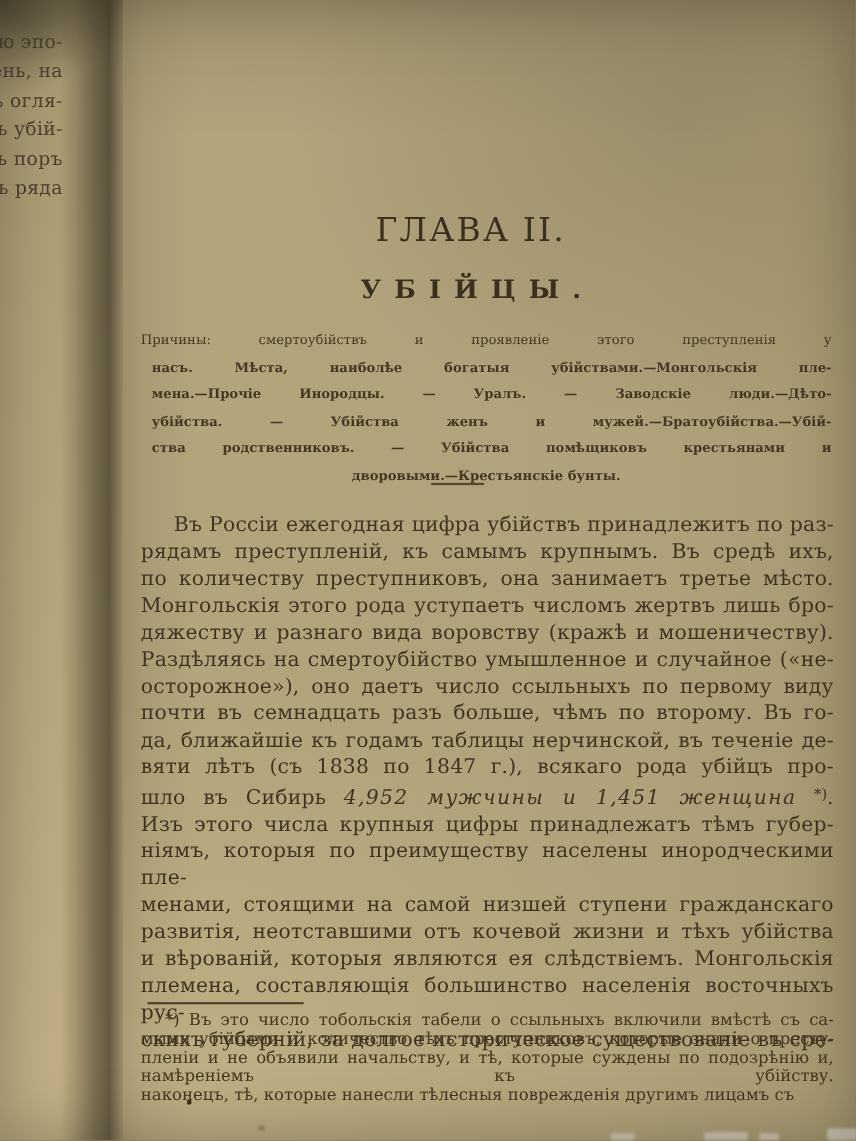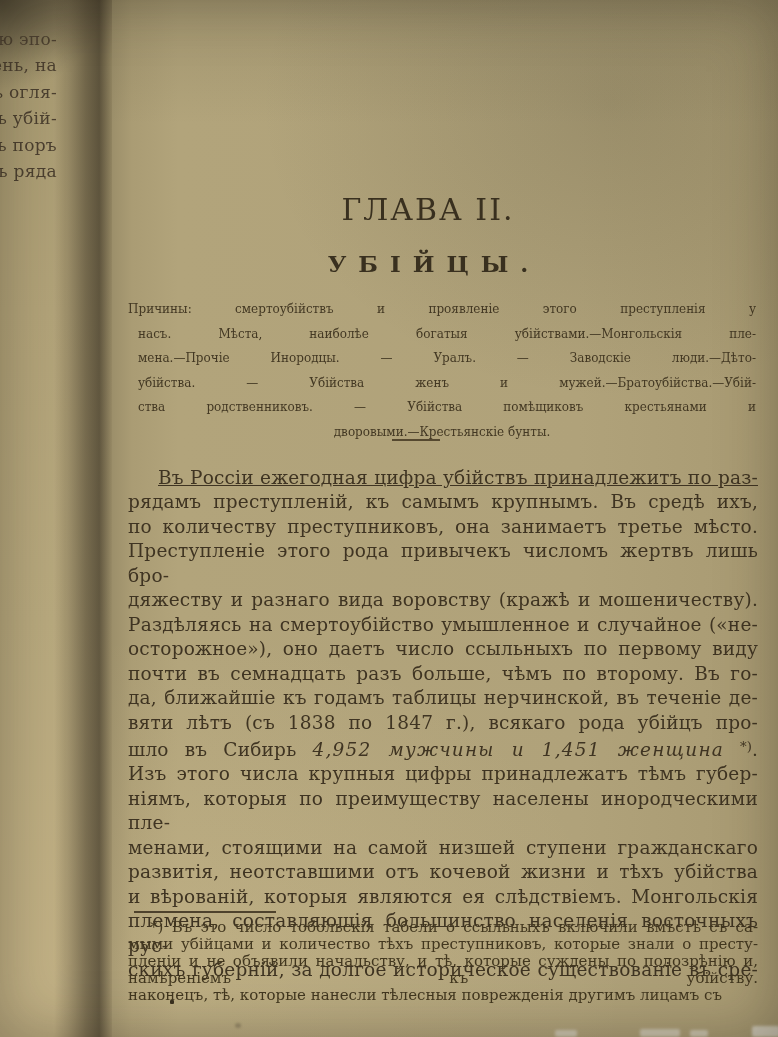--- a/index.html
+++ b/index.html
@@ -46,29 +46,29 @@
   }
   .chapter-subheading{
     position:absolute;top:250px;left:0;width:632px;text-align:center;
     font-size:23px;letter-spacing:12px;text-indent:12px;color:#39301f;font-weight:bold;
   }
   .summary{
     position:absolute;top:297px;left:16px;width:628px;
     font-size:12px;line-height:24.6px;color:#433823;
   }
   .sum-line{text-align:justify;text-align-last:justify;}
-  .sum-line:not(:first-child){padding-left:10px;}
+  .sum-line:not(:first-child){padding-left:10px;font-weight:bold;}
   .sum-line:last-child{text-align:center;text-align-last:center;padding-left:0;}
   .divider{position:absolute;top:439px;left:280px;width:48px;height:2px;background:#55482f;}
   .body{
     position:absolute;top:466px;left:16px;width:630px;
     font-size:18.5px;line-height:24.45px;color:#3f3422;letter-spacing:0.2px;
   }
   .body-line{text-align:justify;text-align-last:justify;}
-  .body-line:first-child{text-indent:30px;text-decoration:underline;}
+  .body-line:first-child{text-indent:30px;}
   .it{font-style:italic;letter-spacing:1.2px;}
   .sup{font-size:0.72em;vertical-align:0.38em;letter-spacing:0;}
   .fn-rule{position:absolute;top:911px;left:22px;width:142px;height:2px;background:#4e422c;}
   .footnote{
     position:absolute;top:919px;left:16px;width:630px;
     font-size:15px;line-height:17px;color:#42371f;
   }
   .fn-line{text-align:justify;text-align-last:justify;}
   .fn-line:first-child{text-indent:22px;}
   .fn-line:last-child{text-align-last:left;}
@@ -110,21 +110,21 @@
         <div class="sum-line">ства родственниковъ. — Убійства помѣщиковъ крестьянами и</div>
         <div class="sum-line">дворовыми.—Крестьянскіе бунты.</div>
       </div>
 
     <div class="divider"></div>
 
     <div class="body">
         <div class="body-line">Въ Россіи ежегодная цифра убійствъ принадлежитъ по раз-</div>
         <div class="body-line">рядамъ преступленій, къ самымъ крупнымъ. Въ средѣ ихъ,</div>
         <div class="body-line">по количеству преступниковъ, она занимаетъ третье мѣсто.</div>
-        <div class="body-line">Преступленіе этого рода привычекъ числомъ жертвъ лишь бро-</div>
+        <div class="body-line">Монгольскія этого рода уступаетъ числомъ жертвъ лишь бро-</div>
         <div class="body-line">дяжеству и разнаго вида воровству (кражѣ и мошеничеству).</div>
         <div class="body-line">Раздѣляясь на смертоубійство умышленное и случайное («не-</div>
         <div class="body-line">осторожное»), оно даетъ число ссыльныхъ по первому виду</div>
         <div class="body-line">почти въ семнадцать разъ больше, чѣмъ по второму. Въ го-</div>
         <div class="body-line">да, ближайшіе къ годамъ таблицы нерчинской, въ теченіе де-</div>
         <div class="body-line">вяти лѣтъ (съ 1838 по 1847 г.), всякаго рода убійцъ про-</div>
         <div class="body-line"><span>шло въ Сибирь </span><span class="it">4,952 мужчины и 1,451 женщина</span><span> </span><span class="sup">*)</span><span>.</span></div>
         <div class="body-line">Изъ этого числа крупныя цифры принадлежатъ тѣмъ губер-</div>
         <div class="body-line">ніямъ, которыя по преимуществу населены инородческими пле-</div>
         <div class="body-line">менами, стоящими на самой низшей ступени гражданскаго</div>

